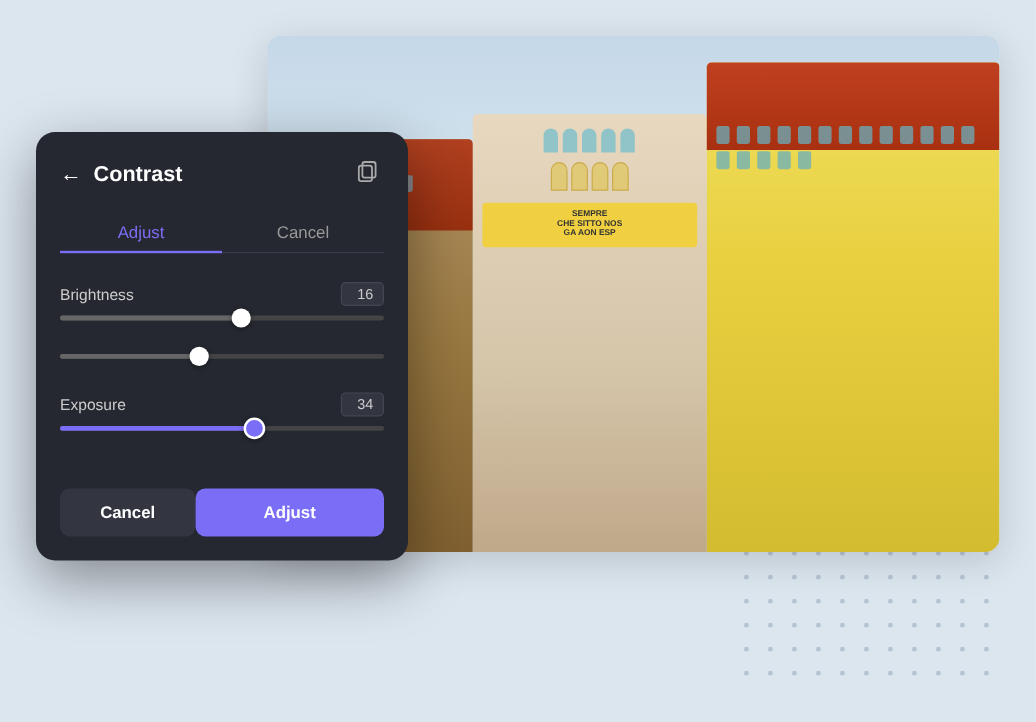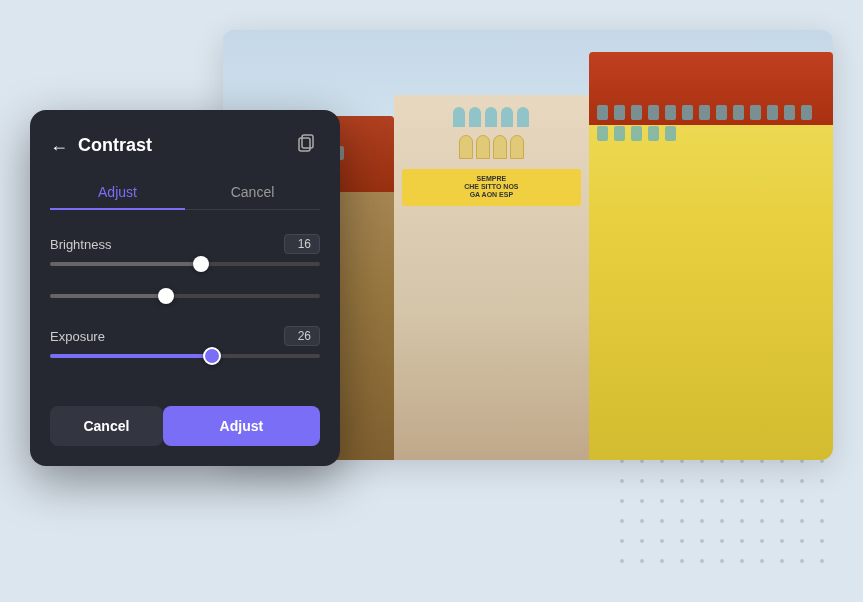--- a/index.html
+++ b/index.html
@@ -423,21 +423,21 @@
     <div class="slider-row">
       <div class="slider-track">
         <div class="slider-fill" style="width:43%"></div>
         <div class="slider-thumb" style="left:43%"></div>
       </div>
     </div>
 
     <div class="slider-row">
       <div class="slider-label-row">
         <span class="slider-label">Exposure</span>
-        <span class="slider-value-box">26</span>
+        <span class="slider-value-box">34</span>
       </div>
       <div class="slider-track">
         <div class="slider-fill" style="width:60%;background:#7b6ef6;"></div>
         <div class="slider-thumb active" style="left:60%"></div>
       </div>
     </div>
 
   </div>
 
   <div class="buttons-row">

